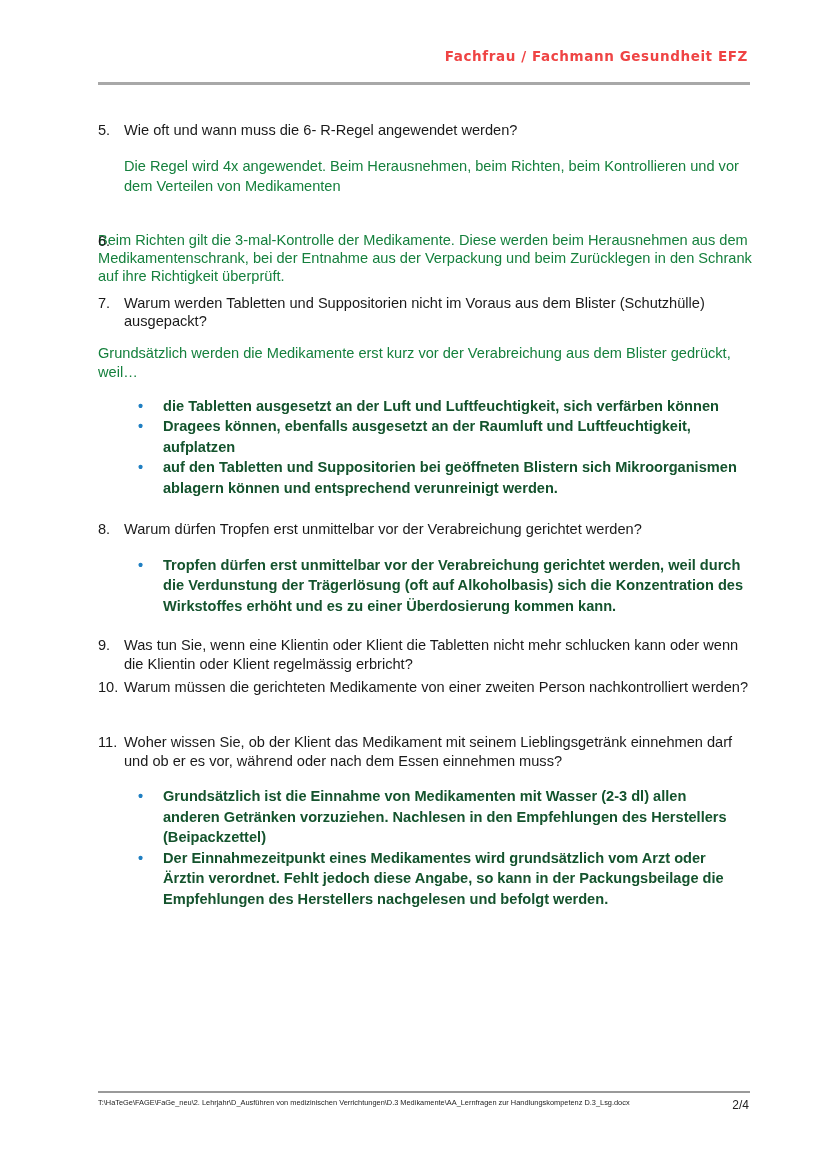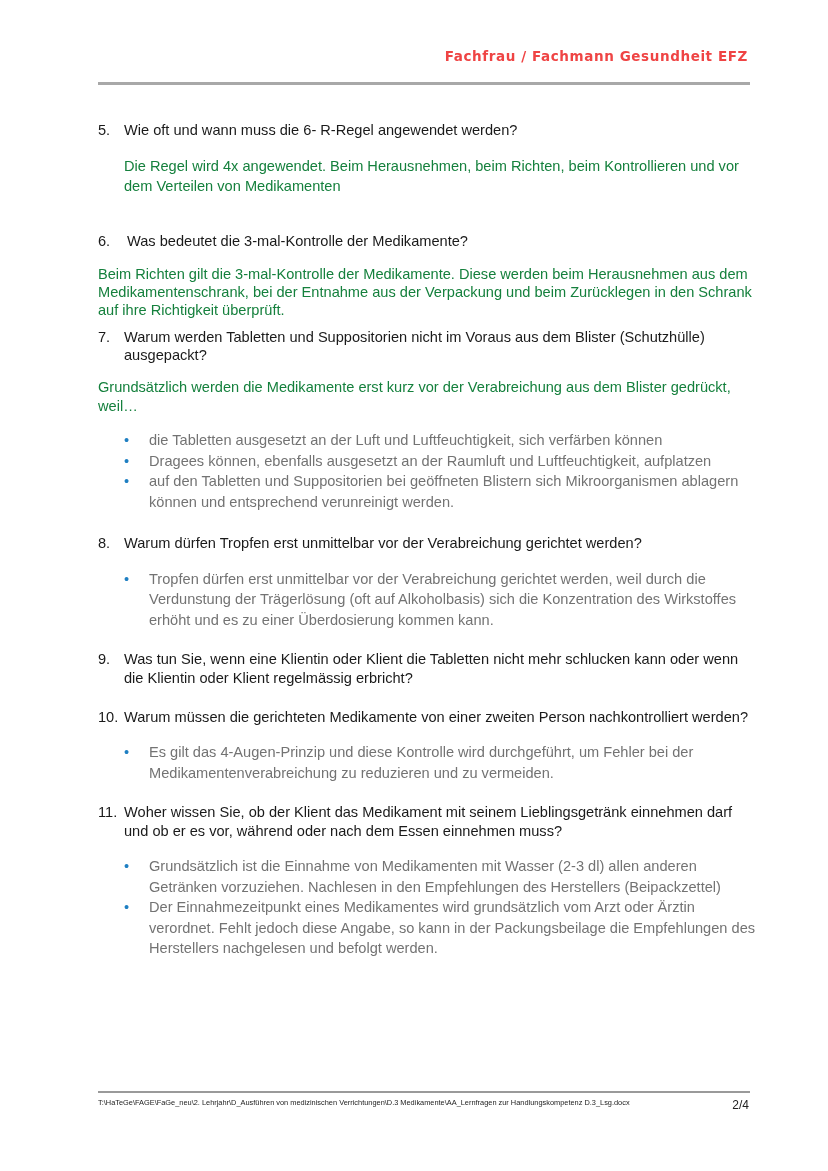--- a/index.html
+++ b/index.html
@@ -6,21 +6,21 @@
     body { width: 828px; height: 1171px; position: relative; overflow: hidden;
       font-family: "Liberation Sans", sans-serif; color: #1a1a1a; }
     .header-title { position: absolute; right: 80px; top: 48px; font-family: "DejaVu Sans", sans-serif;
       font-weight: bold; font-size: 13.5px; letter-spacing: 0.6px; color: #ef4444; }
     .header-rule { position: absolute; left: 98px; width: 652px; top: 82px; height: 3px; background: #a8a8a8; }
     .content { position: absolute; left: 98px; top: 120px; width: 660px; font-size: 14.6px; line-height: 20.5px; }
     .q { position: relative; padding-left: 26px; color: #1a1a1a; }
     .q .num { position: absolute; left: 0; top: 0; }
     .a { color: #15803d; }
     .a.indent { padding-left: 26px; }
-    ul.bullets { list-style: none; margin: 0; padding: 0 0 0 26px; color: #737373; }
+    ul.bullets { list-style: none; margin: 14px; padding: 0 0 0 26px; color: #14532d; font-weight: bold; }
     ul.bullets li { position: relative; padding-left: 25px; }
     ul.bullets li::before { content: "•"; position: absolute; left: 0; top: 0; color: #1f7fc2; }
     .footer-rule { position: absolute; left: 98px; width: 652px; top: 1091px; height: 2px; background: #9a9a9a; }
     .footer-path { position: absolute; left: 98px; top: 1098px; font-size: 7.4px; color: #222; font-family: "Liberation Sans", sans-serif; }
     .footer-page { position: absolute; right: 79px; top: 1098px; font-size: 12px; color: #222; }
   </style>
 </head>
 <body>
 
 <div>
@@ -31,21 +31,20 @@
 <div class="content">
 
   <div class="q">
     <span class="num">5.</span>
     <span>Wie oft und wann muss die 6- R-Regel angewendet werden?</span>
   </div>
   <div class="a indent" style="margin-top:15px">Die Regel wird 4x angewendet. Beim Herausnehmen, beim Richten, beim Kontrollieren und vor dem Verteilen von Medikamenten</div>
 
   <div class="q" style="margin-top:34px; padding-left:29px">
     <span class="num">6.</span>
-    <span>Was bedeutet die 3-mal-Kontrolle der Medikamente?</span>
   </div>
   <div class="a" style="margin-top:14px; line-height:18px">Beim Richten gilt die 3-mal-Kontrolle der Medikamente. Diese werden beim Herausnehmen aus dem Medikamentenschrank, bei der Entnahme aus der Verpackung und beim Zurücklegen in den Schrank auf ihre Richtigkeit überprüft.</div>
 
   <div class="q" style="margin-top:9px; line-height:18px">
     <span class="num">7.</span>
     <span>Warum werden Tabletten und Suppositorien nicht im Voraus aus dem Blister (Schutzhülle) ausgepackt?</span>
   </div>
   <div class="a" style="margin-top:14px; line-height:19px">Grundsätzlich werden die Medikamente erst kurz vor der Verabreichung aus dem Blister gedrückt, weil…</div>
   <ul class="bullets" style="margin-top:14px">
     <li>die Tabletten ausgesetzt an der Luft und Luftfeuchtigkeit, sich verfärben können</li>
@@ -59,29 +58,26 @@
   </div>
   <ul class="bullets" style="margin-top:15px">
     <li>Tropfen dürfen erst unmittelbar vor der Verabreichung gerichtet werden, weil durch die Verdunstung der Trägerlösung (oft auf Alkoholbasis) sich die Konzentration des Wirkstoffes erhöht und es zu einer Überdosierung kommen kann.</li>
   </ul>
 
   <div class="q" style="margin-top:20px; line-height:19px">
     <span class="num">9.</span>
     <span>Was tun Sie, wenn eine Klientin oder Klient die Tabletten nicht mehr schlucken kann oder wenn die Klientin oder Klient regelmässig erbricht?</span>
   </div>
 
-  <div class="q" style="margin-top:20px; line-height:19px">
+  <div class="q" style="margin-top:4px; line-height:19px">
     <span class="num">10.</span>
     <span>Warum müssen die gerichteten Medikamente von einer zweiten Person nachkontrolliert werden?</span>
   </div>
-  <ul class="bullets" style="margin-top:15px">
-    <li>Es gilt das 4-Augen-Prinzip und diese Kontrolle wird durchgeführt, um Fehler bei der Medikamentenverabreichung zu reduzieren und zu vermeiden.</li>
-  </ul>
 
-  <div class="q" style="margin-top:20px; line-height:19px">
+  <div class="q" style="margin-top:36px; line-height:19px">
     <span class="num">11.</span>
     <span>Woher wissen Sie, ob der Klient das Medikament mit seinem Lieblingsgetränk einnehmen darf und ob er es vor, während oder nach dem Essen einnehmen muss?</span>
   </div>
   <ul class="bullets" style="margin-top:15px">
     <li>Grundsätzlich ist die Einnahme von Medikamenten mit Wasser (2-3 dl) allen anderen Getränken vorzuziehen. Nachlesen in den Empfehlungen des Herstellers (Beipackzettel)</li>
     <li>Der Einnahmezeitpunkt eines Medikamentes wird grundsätzlich vom Arzt oder Ärztin verordnet. Fehlt jedoch diese Angabe, so kann in der Packungsbeilage die Empfehlungen des Herstellers nachgelesen und befolgt werden.</li>
   </ul>
 </div>
 
 <div>

